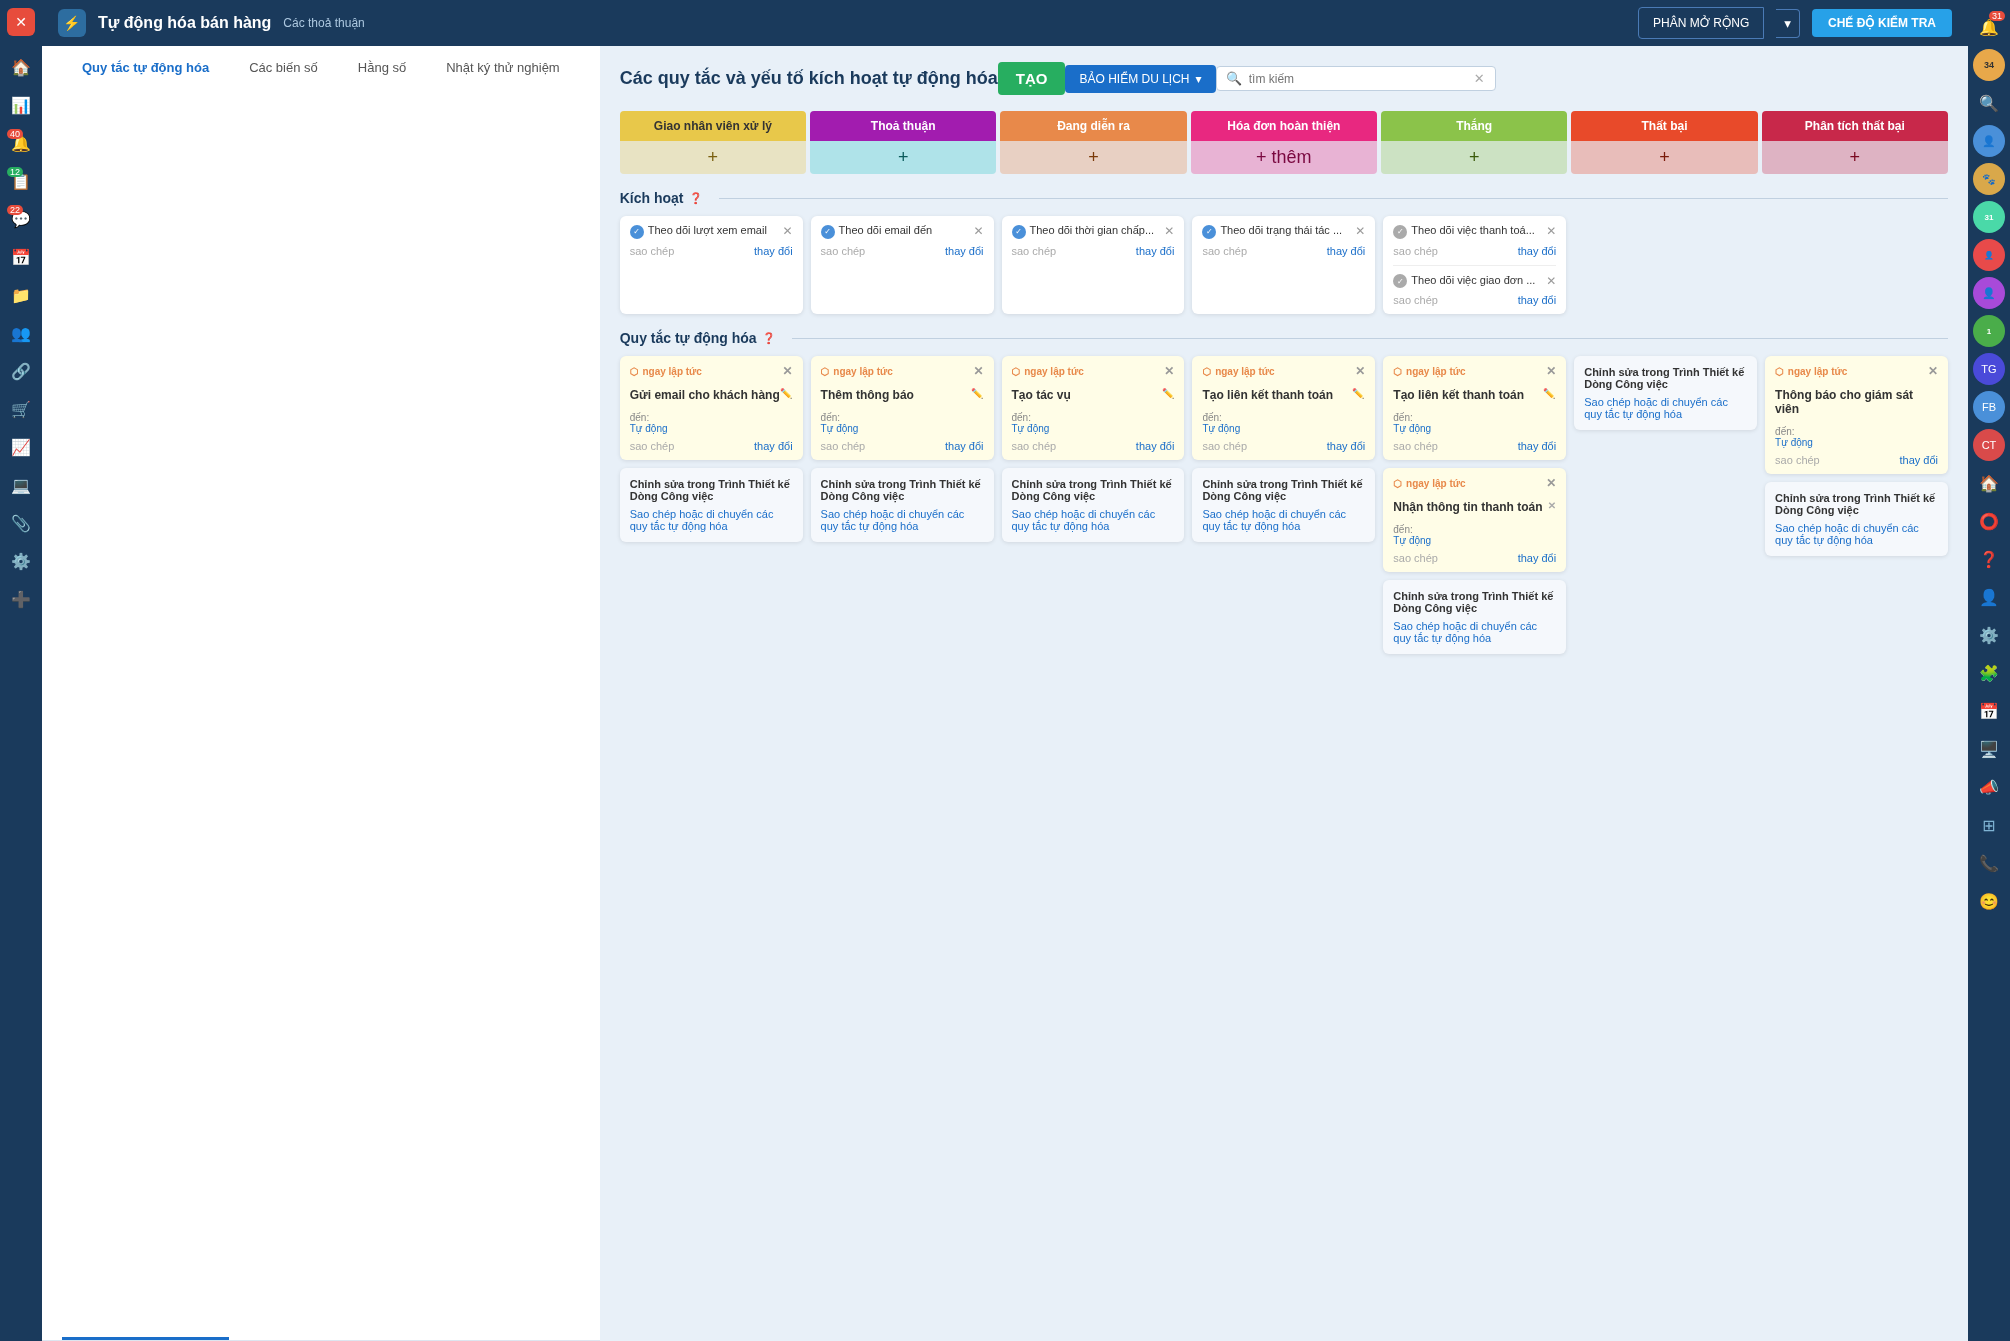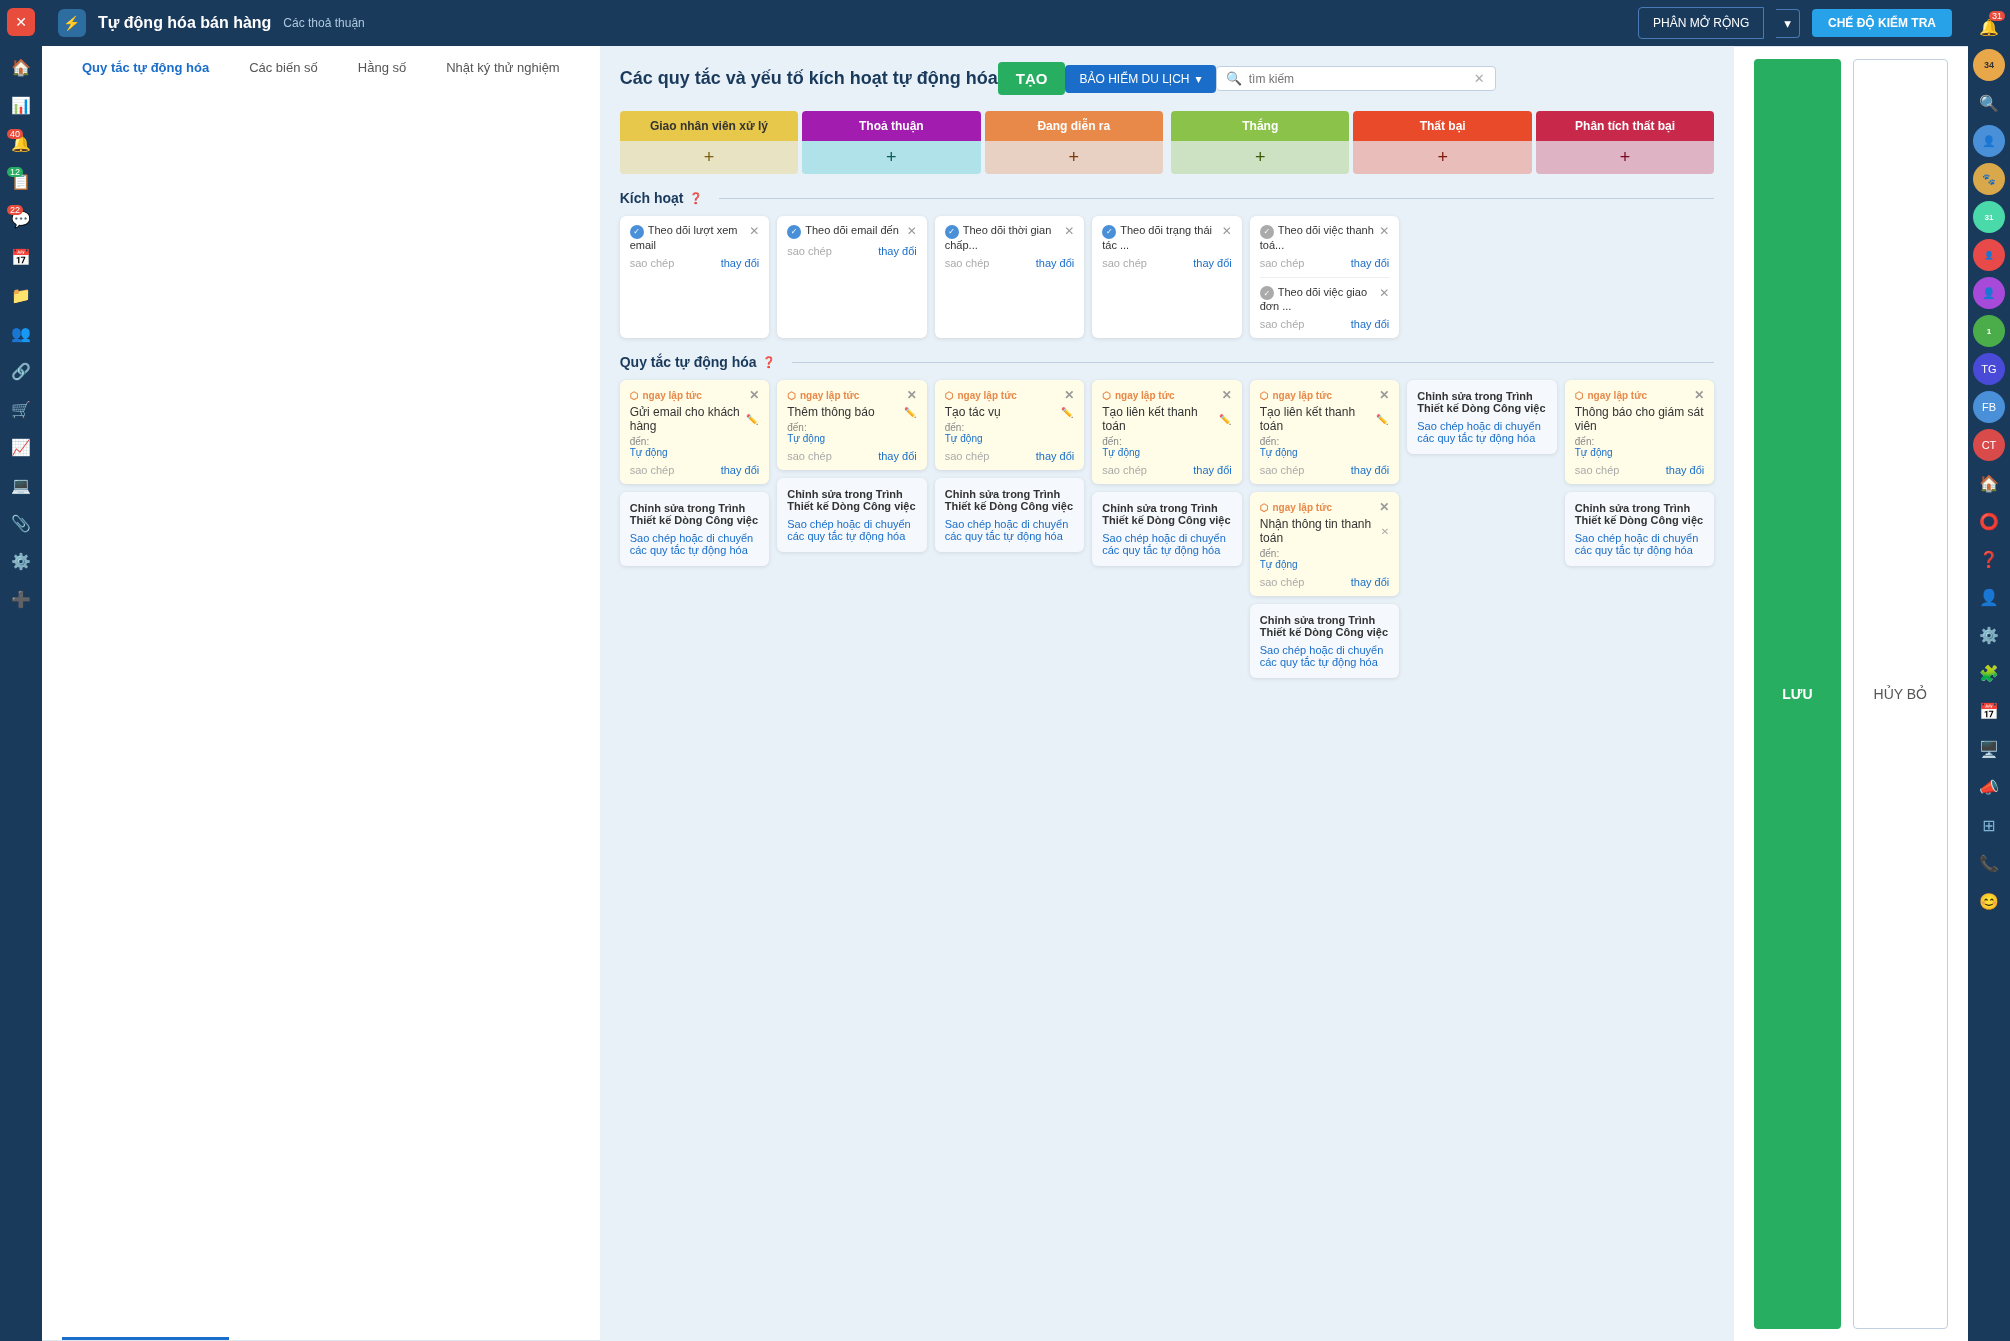--- a/index.html
+++ b/index.html
@@ -176,21 +176,21 @@
     .card-link { color: #aaa; font-size: 11px; cursor: pointer; }
     .card-link.blue { color: #1a6ec9; }
 
     
     .action-card {
       background: #fffde7; border-radius: 6px; padding: 8px 10px;
       box-shadow: 0 1px 4px rgba(0,0,0,0.1); position: relative;
       font-size: 11px; margin-bottom: 8px;
     }
     .action-card .card-tag { color: #e8894a; font-size: 10px; font-weight: bold; display: flex; align-items: center; gap: 4px; }
-    .action-card .card-title { font-size: 12px; color: #333; margin: 3px 0; font-weight: normal; display: flex; align-items: center; justify-content: space-between; }
+    .action-card .card-title { font-size: 12px; color: #333; margin: 10px 0; font-weight: bold; display: flex; justify-content: space-between; }
     .action-card .card-dest { font-size: 10px; color: #888; }
     .action-card .card-dest span { color: #1a6ec9; }
     .action-card .card-actions { display: flex; justify-content: space-between; margin-top: 6px; }
     .action-card .card-close { color: #999; cursor: pointer; font-size: 12px; }
 
     
     .info-card {
       background: #f5f8fc; border-radius: 6px; padding: 10px;
       box-shadow: 0 1px 4px rgba(0,0,0,0.1); font-size: 11px; color: #555;
       margin-bottom: 8px;
@@ -329,20 +329,24 @@
         <div class="pipeline-col col-cyan">
           <div class="pipeline-header">Thoả thuận</div>
           <div class="pipeline-add">+</div>
         </div>
         <div style="width:4px;"></div>
         <div class="pipeline-col col-orange">
           <div class="pipeline-header">Đang diễn ra</div>
           <div class="pipeline-add">+</div>
         </div>
         <div style="width:4px;"></div>
+        <div class="pipeline-col col-pink">
+          <div class="pipeline-header">Hóa đơn hoàn thiện</div>
+          <div class="pipeline-add">+ thêm</div>
+        </div>
         <div style="width:4px;"></div>
         <div class="pipeline-col col-green">
           <div class="pipeline-header">Thắng</div>
           <div class="pipeline-add">+</div>
         </div>
         <div style="width:4px;"></div>
         <div class="pipeline-col col-red">
           <div class="pipeline-header">Thất bại</div>
           <div class="pipeline-add">+</div>
         </div>
@@ -588,18 +592,14 @@
             </div>
           </div>
           <div class="info-card">
             <div class="info-title">Chỉnh sửa trong Trình Thiết kế Dòng Công việc</div>
             <div class="info-link">Sao chép hoặc di chuyển các quy tắc tự động hóa</div>
           </div>
         </div>
       </div>
     </div>
 
-    <div class="bottom-bar">
-      <button class="btn-save">LƯU</button>
-      <button class="btn-cancel">HỦY BỎ</button>
-    </div>
   </div>
 </div>
 
 </body></html>

